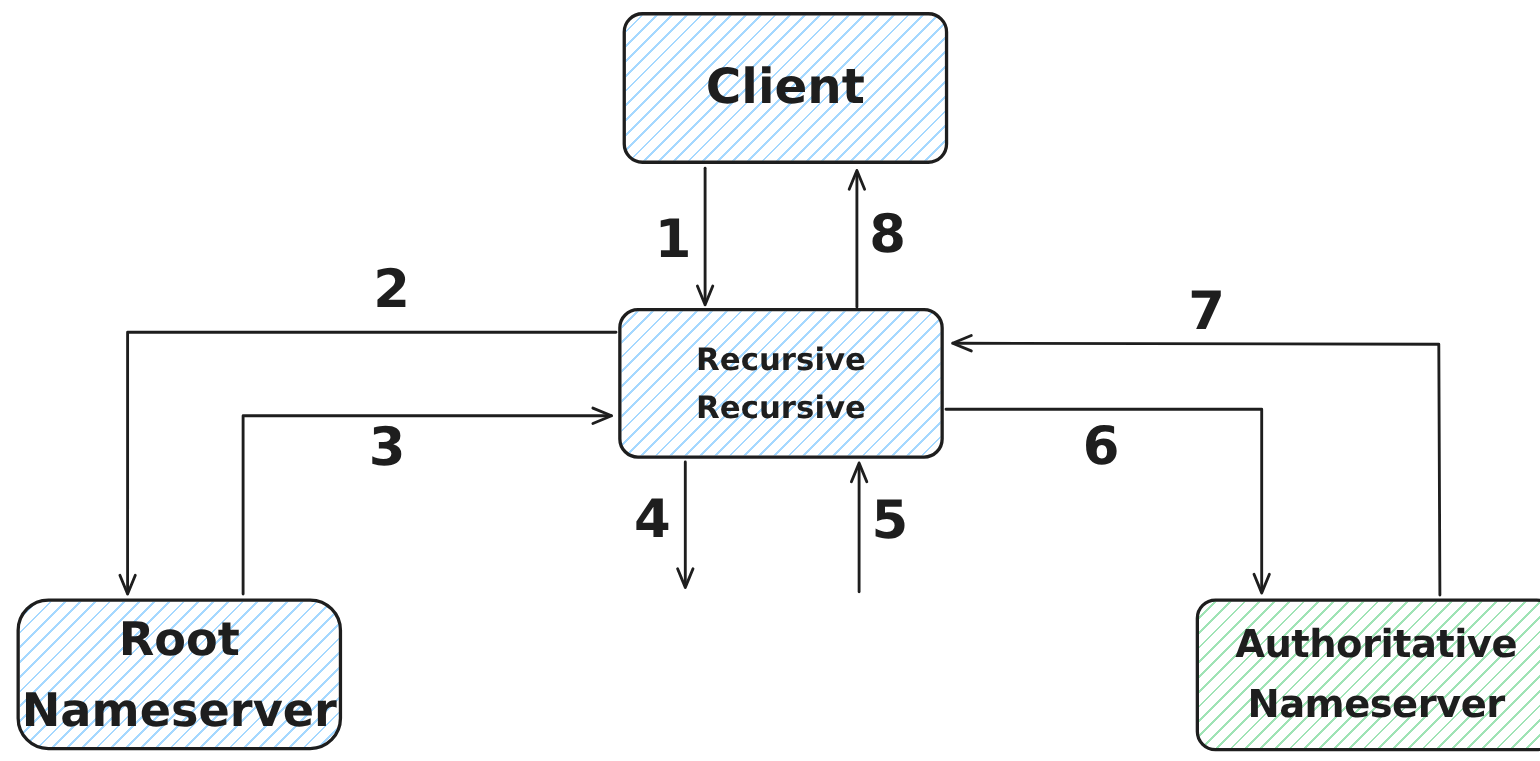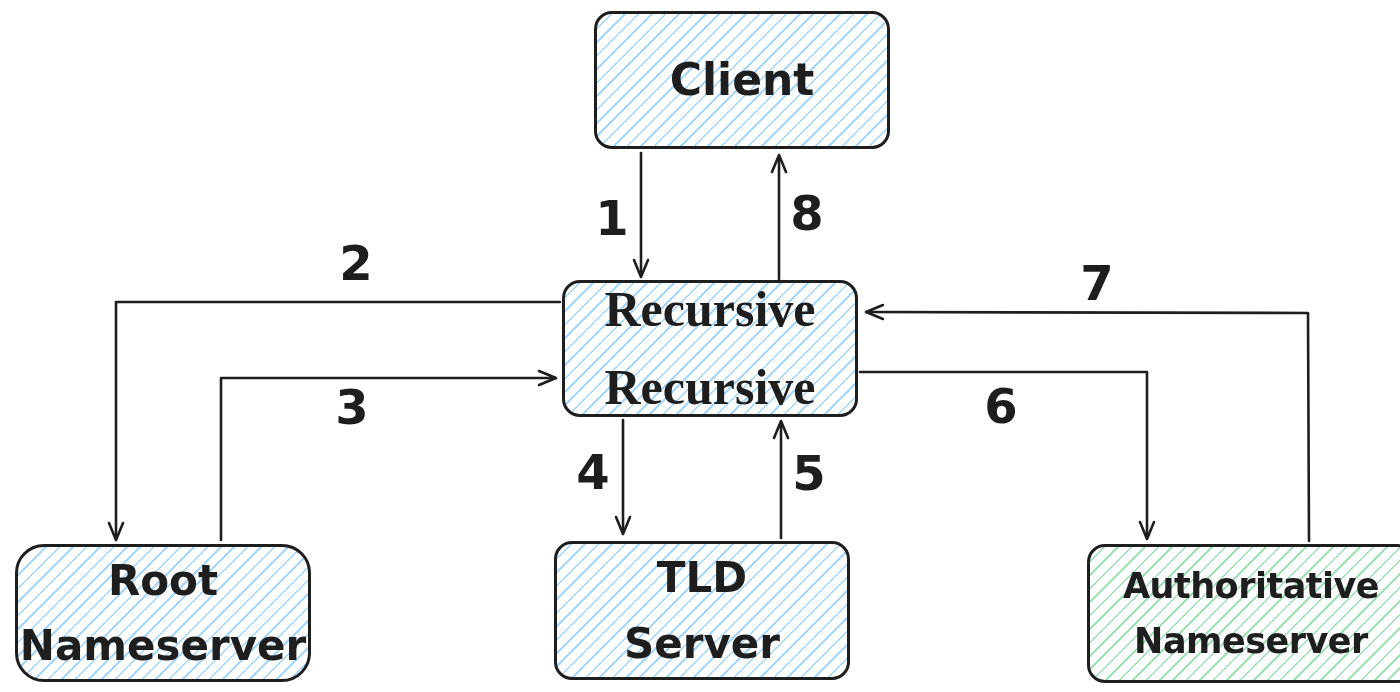--- a/index.html
+++ b/index.html
@@ -50,22 +50,22 @@
     background-image: repeating-linear-gradient(
       135deg,
       var(--green-hatch) 0px,
       var(--green-hatch) 1.8px,
       transparent 1.8px,
       transparent 9.5px
     );
   }
   .node-label { display: block; white-space: nowrap; }
 
-  #node-client              { left: 566px;  top: 11px;  width: 296px; height: 138px; font-size: 44px; margin-left: 28px; }
-  #node-recursive-resolver  { left: 562px;  top: 280px; width: 296px; height: 137px; font-size: 50px; font-family: Liberation Serif, serif; }
+  #node-client              { left: 566px;  top: 11px;  width: 296px; height: 138px; font-size: 44px; }
+  #node-recursive-resolver  { left: 562px;  top: 280px; width: 296px; height: 137px; font-size: 28px; }
   #node-root-nameserver     { left: 15px;   top: 544px; width: 296px; height: 138px; font-size: 42px; border-radius: 29px; }
   #node-tld-server          { left: 554px;  top: 541px; width: 296px; height: 139px; font-size: 42px; }
   #node-authoritative-nameserver { left: 1087px; top: 544px; width: 328px; height: 139px; font-size: 35px; letter-spacing: -0.5px; }
 
   .edge-label {
     position: absolute;
     transform: translate(-50%, -50%);
     color: #1e1e1e;
     font-size: 48px;
     font-weight: 700;
@@ -134,24 +134,20 @@
   <div class="node hatch-blue" id="node-recursive-resolver">
     <span class="node-label">Recursive</span>
     <span class="node-label">Recursive</span>
   </div>
 
   <div class="node hatch-blue" id="node-root-nameserver">
     <span class="node-label">Root</span>
     <span class="node-label">Nameserver</span>
   </div>
 
-  <div class="node hatch-blue" id="node-tld-server">
-    <span class="node-label">TLD</span>
-    <span class="node-label">Server</span>
-  </div>
 
   <div class="node hatch-green" id="node-authoritative-nameserver">
     <span class="node-label">Authoritative</span>
     <span class="node-label">Nameserver</span>
   </div>
 
   <div class="edge-label" id="edge-label-1">1</div>
   <div class="edge-label" id="edge-label-2">2</div>
   <div class="edge-label" id="edge-label-3">3</div>
   <div class="edge-label" id="edge-label-4">4</div>

